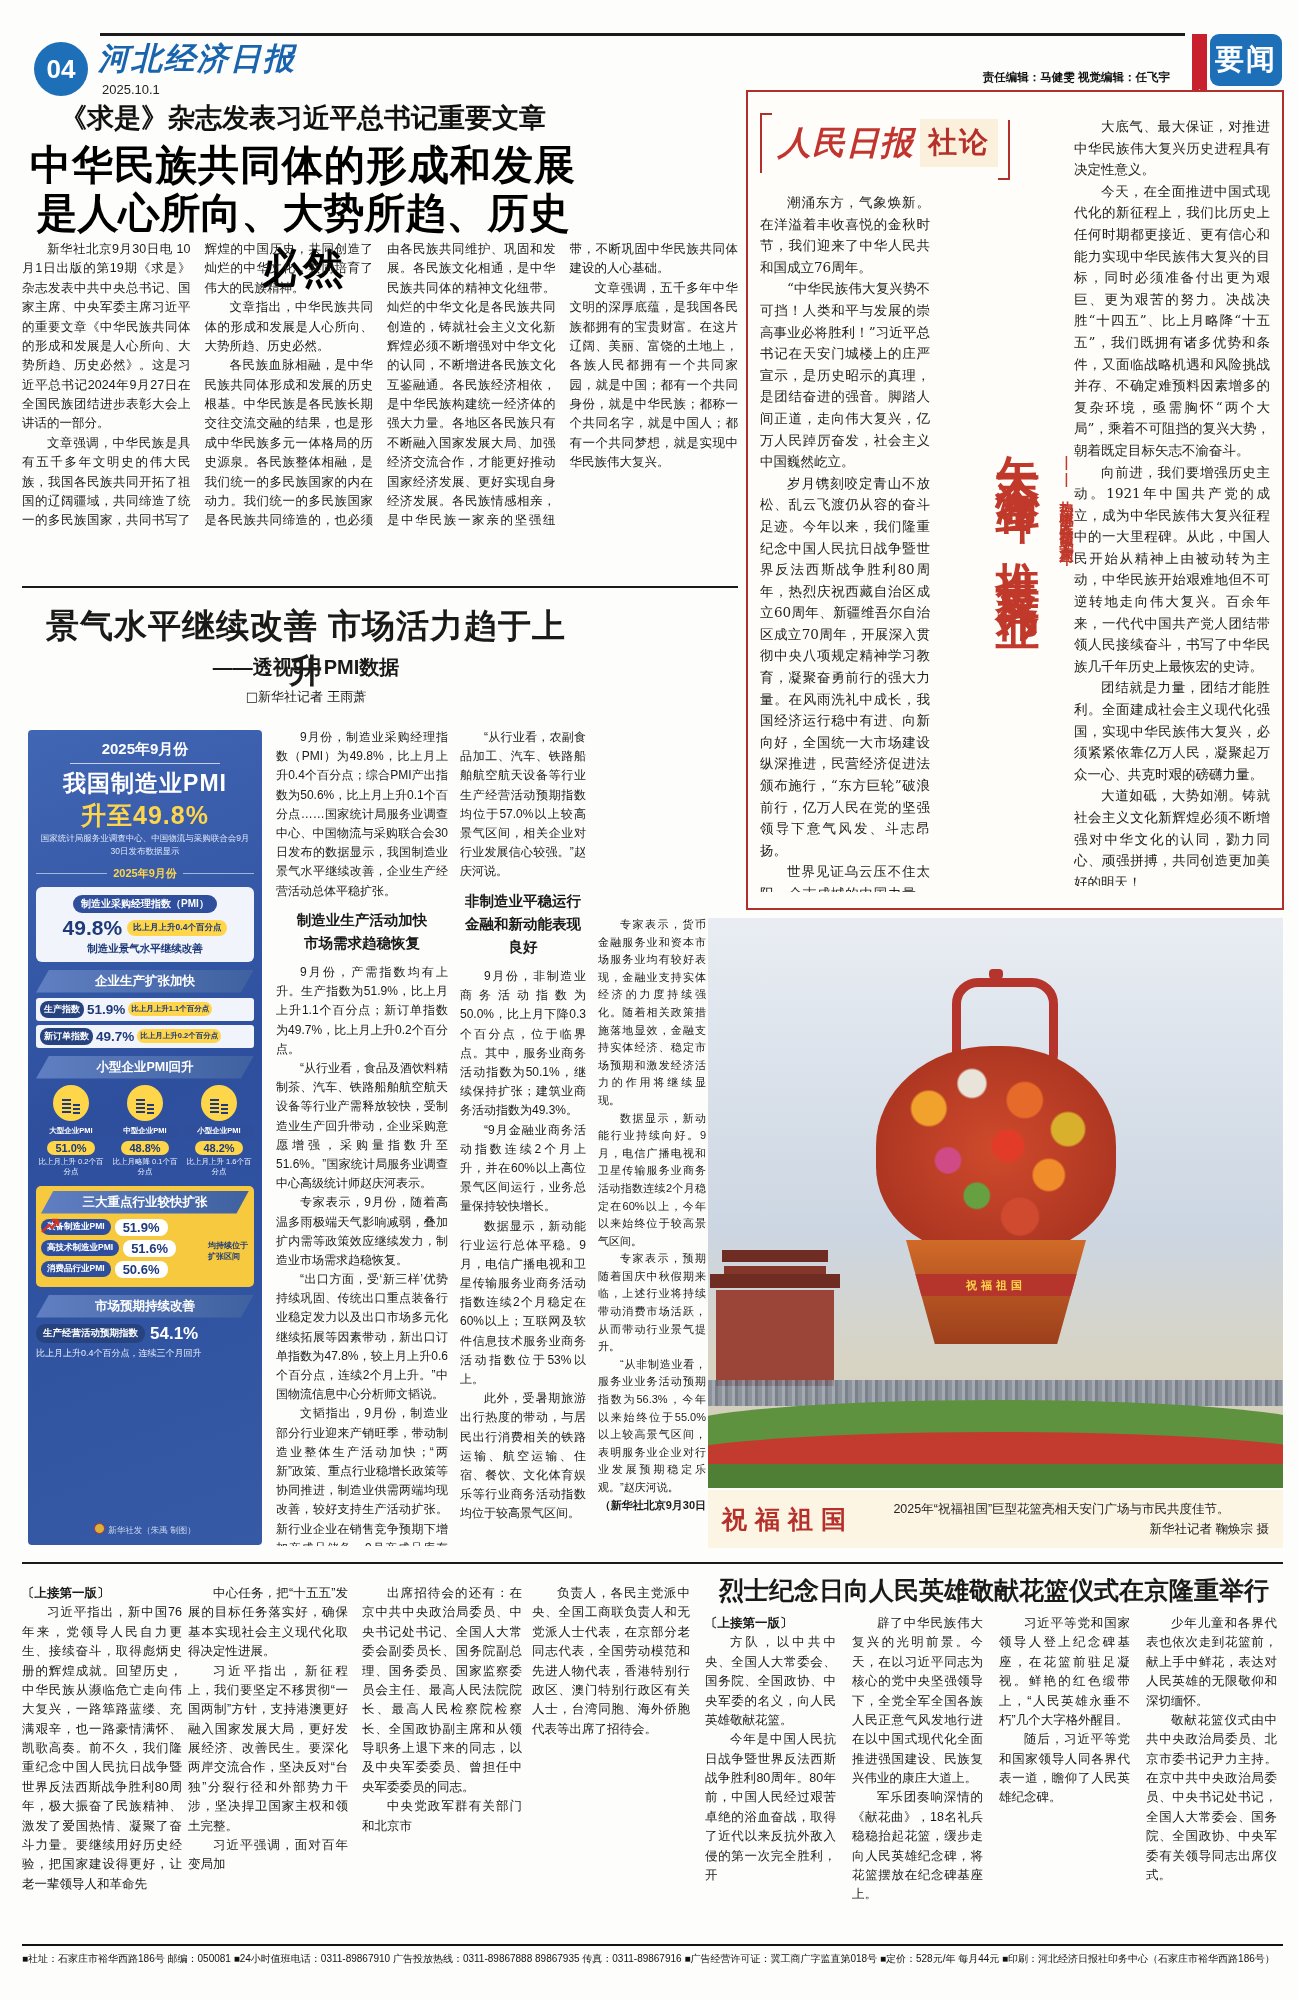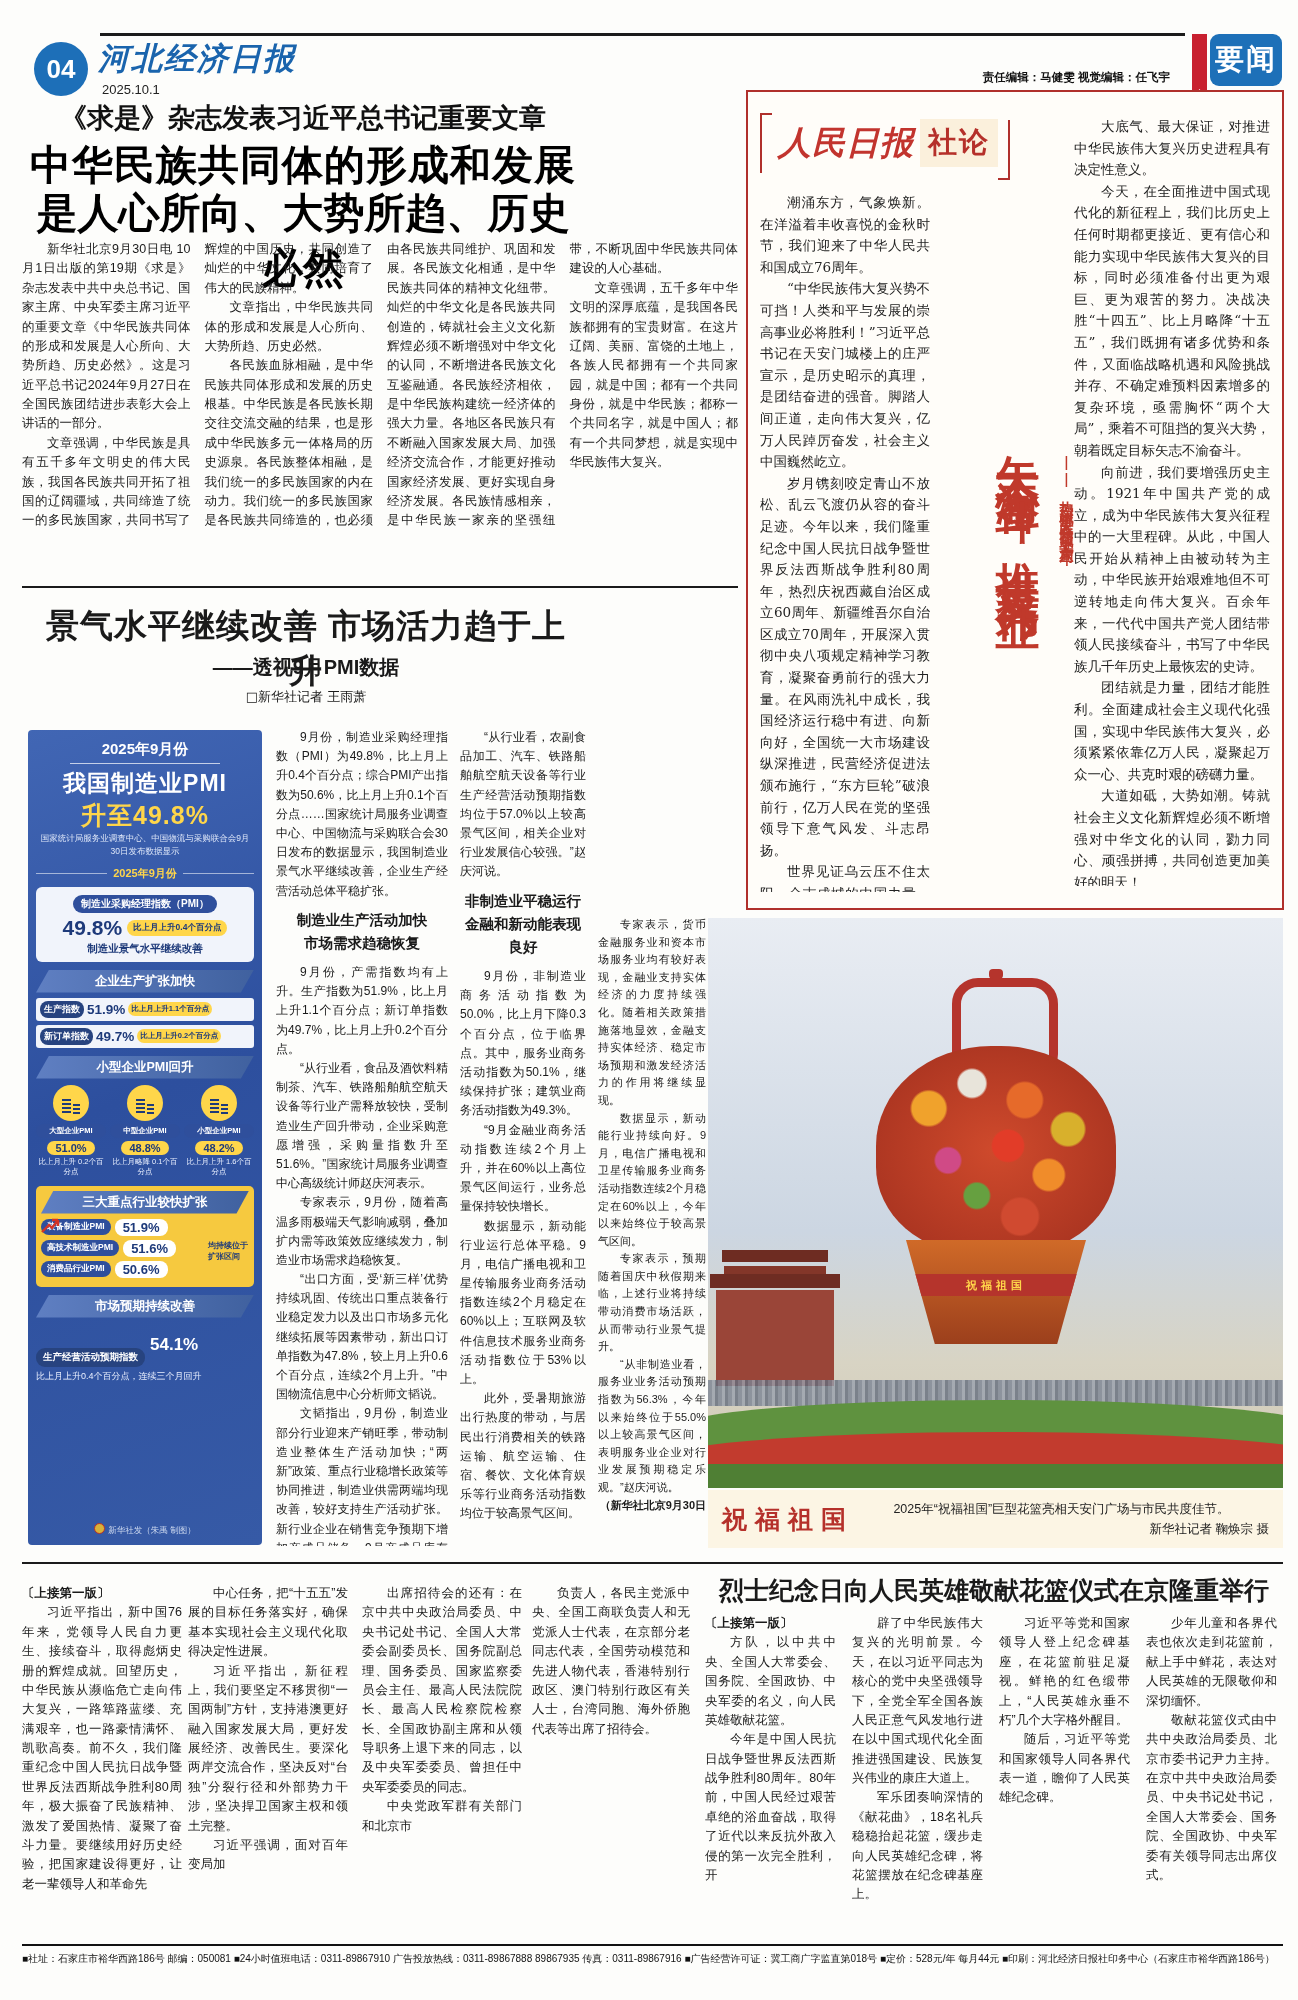--- a/index.html
+++ b/index.html
@@ -95,21 +95,21 @@
   .ent .val{display:inline-block;background:#ffd64a;color:#1e3a7a;font-size:11px;font-weight:900;
      border-radius:9px;padding:1px 8px;margin:3px 0 2px 0;}
   .ent .chg{font-size:7.5px;line-height:1.4;color:#eaf0ff;}
   .ysec{background:#f6c93f;border-radius:5px;padding:5px;margin-top:8px;color:#1e3a7a;position:relative;}
   .ysec .ribbon{margin-top:0;}
   .yrow{display:flex;align-items:center;gap:4px;margin:4px 0;}
   .yrow .lab{background:#2f4f9c;color:#fff;font-size:8.5px;font-weight:bold;border-radius:8px;padding:2px 6px;white-space:nowrap;}
   .yrow .val{background:#fff;color:#1e3a7a;font-size:13px;font-weight:900;border-radius:8px;padding:1px 8px;}
   .ysec .ynote{position:absolute;right:6px;top:54px;width:40px;font-size:8px;font-weight:bold;color:#1e3a7a;line-height:1.4;}
   .last-row{display:flex;align-items:center;gap:5px;margin-top:6px;}
-  .last-row .lab{background:#27437f;color:#fff;font-size:9.5px;font-weight:bold;border-radius:9px;padding:3px 7px;margin-top:24px;}
+  .last-row .lab{background:#27437f;color:#fff;font-size:9.5px;font-weight:bold;border-radius:9px;padding:3px 7px;}
   .last-row .val{font-size:17px;font-weight:900;color:#fff;}
   .last-chg{font-size:9px;color:#eaf0ff;margin-top:3px;}
   .info-credit{position:absolute;bottom:8px;left:0;right:0;text-align:center;font-size:8.5px;color:#ccd8ef;}
   .emblem{display:inline-block;width:9px;height:9px;border-radius:50%;background:#d8b23a;border:1px solid #b5302a;vertical-align:-1px;margin-right:3px;}
 
   
   .photo{left:708px;top:918px;width:575px;height:570px;background:linear-gradient(#e9edf3 0%,#ccd6e2 55%,#d8d4c4 78%,#cfc8b4 100%);}
   .gate{position:absolute;left:8px;top:372px;width:118px;height:96px;background:#9a4538;}
   .gate::before{content:"";position:absolute;left:-6px;top:-16px;width:130px;height:14px;background:#6e2c22;}
   .gate::after{content:"";position:absolute;left:6px;top:-40px;width:106px;height:12px;background:#6e2c22;box-shadow:0 14px 0 -2px #833629;}

